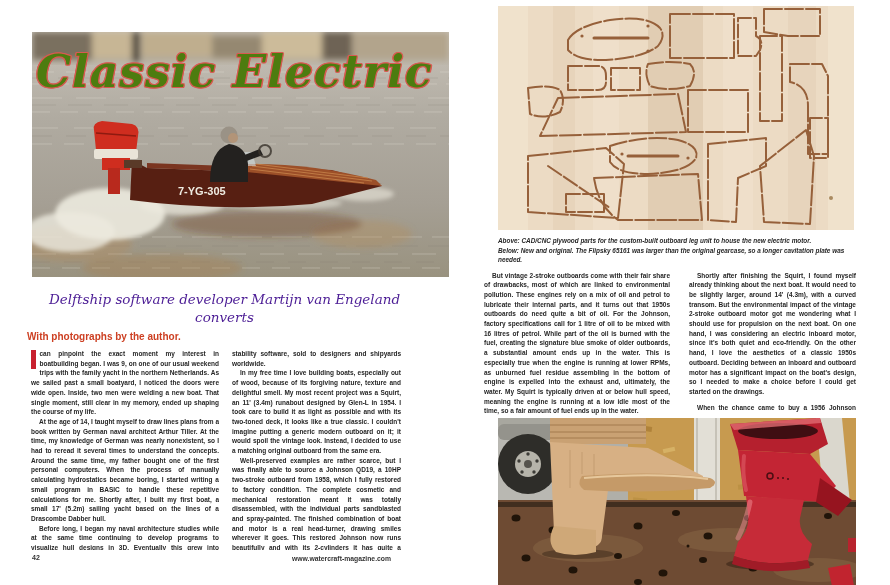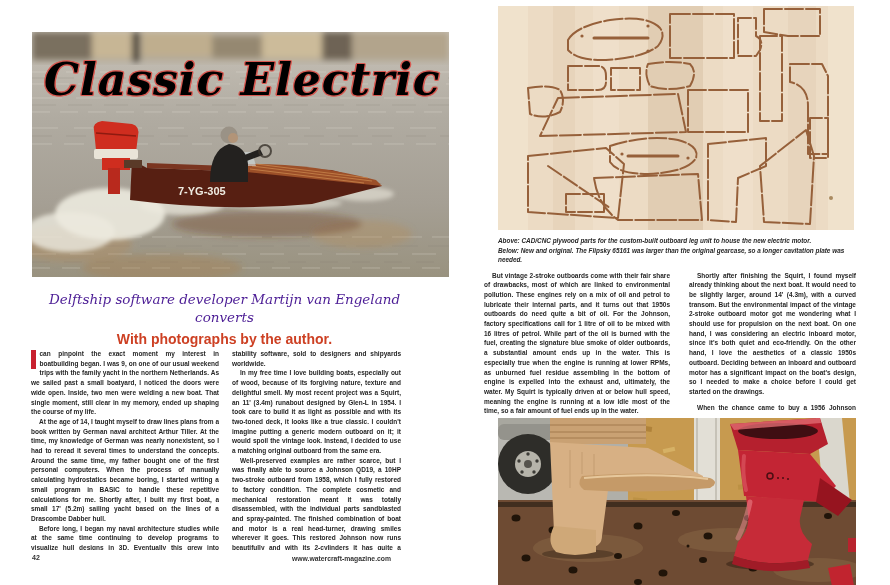--- a/index.html
+++ b/index.html
@@ -5,34 +5,34 @@
   html,body{margin:0;padding:0;}
   body{
     width:890px;height:585px;background:#ffffff;position:relative;overflow:hidden;
     font-family:"Liberation Sans",sans-serif;color:#222;
   }
   .abs{position:absolute;}
   figure{margin:0;}
   
   .hero{left:32px;top:32px;width:417px;height:245px;overflow:hidden;}
   .title{
-    left:36px;top:46px;margin:8px;white-space:nowrap;
+    left:36px;top:46px;margin:0;white-space:nowrap;
     font-family:"DejaVu Serif",serif;font-style:italic;font-weight:bold;
-    font-size:44px;letter-spacing:1px;color:#000000;
+    font-size:44px;letter-spacing:1px;color:#4d7c0f;
     text-shadow:-1.3px 0 #d85a52,1.3px 0 #d85a52,0 -1.3px #d85a52,0 1.3px #d85a52,
                 -0.9px -0.9px #d85a52,0.9px -0.9px #d85a52,-0.9px 0.9px #d85a52,0.9px 0.9px #d85a52;
   }
   .subtitle{
     left:27px;top:290px;width:395px;text-align:center;
     font-family:"DejaVu Serif",serif;font-style:italic;
     font-size:13.5px;line-height:18px;color:#4c1d95;
   }
   .byline{
-    left:27px;top:331px;width:395px;text-align:center;
-    font-size:14px;font-weight:bold;color:#cd4023;
+    left:27px;top:331px;width:395px;text-align:left;
+    font-size:10px;font-weight:bold;color:#cd4023;
   }
   .col{top:349px;height:201px;overflow:hidden;}
   .col p{margin:0;}
   .para{
     font-size:6.5px;font-weight:bold;line-height:9.7px;
     text-align:justify;color:#262626;hyphens:none;
   }
   .ind{text-indent:8px;}
   .col-l1{left:31px;width:188px;}
   .col-l2{left:232px;width:169px;}

